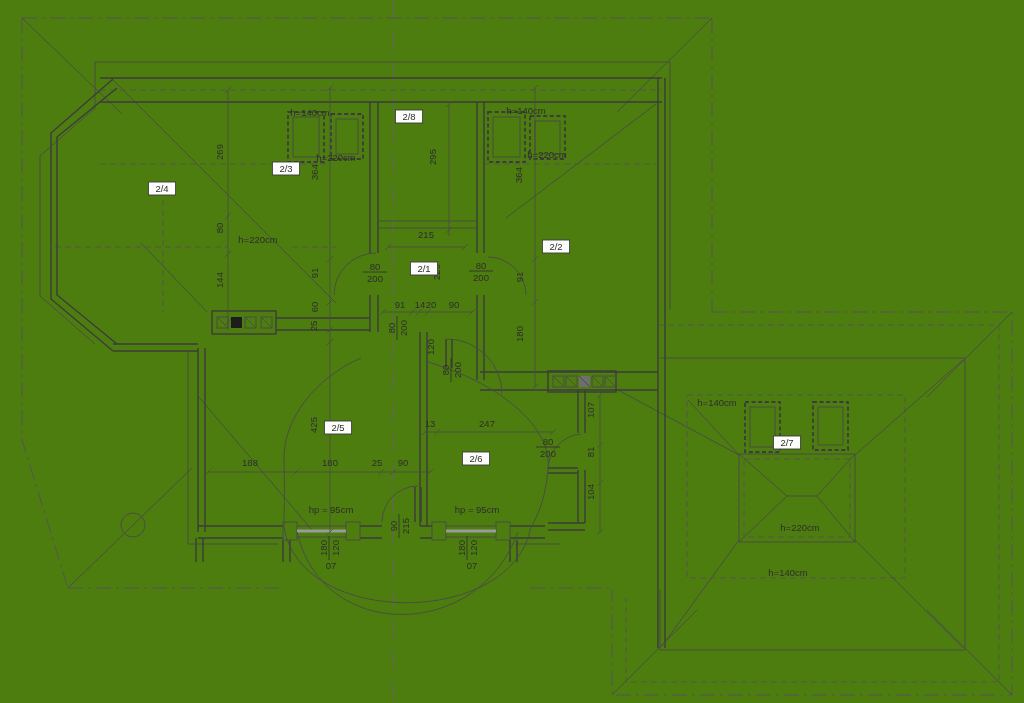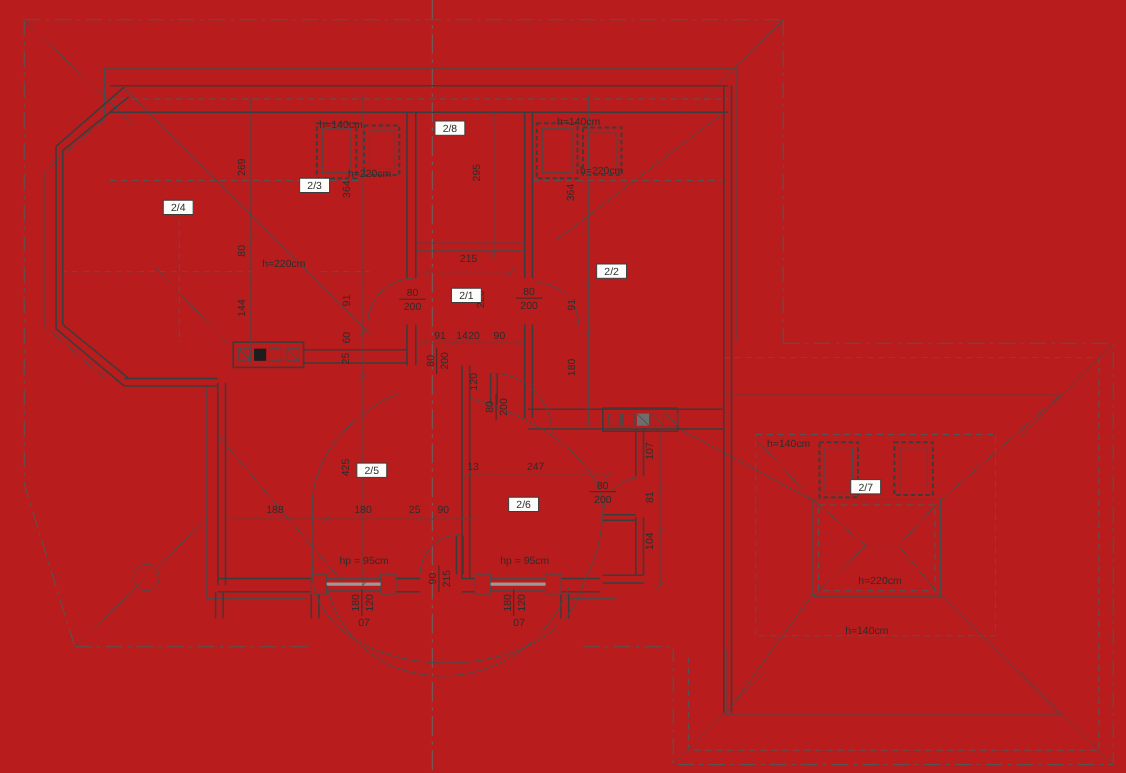--- a/index.html
+++ b/index.html
@@ -1,16 +1,16 @@
 <!DOCTYPE html>
 <html><head>
 <meta charset="utf-8">
 <style>
   html,body{margin:0;padding:0;background:#e8e8e6;}
-  #stage{width:1024px;height:703px;background:#b91c1c;position:relative;overflow:hidden;}
+  #stage{width:1024px;height:703px;background:#4d7c0f;position:relative;overflow:hidden;}
   svg{display:block;}
   
   .w   {stroke:#3c3c3c;stroke-width:1.4;fill:none;}          
   .t   {stroke:#4a4a4a;stroke-width:0.9;fill:none;}          
   .dd  {stroke:#555;stroke-width:1;fill:none;stroke-dasharray:15 5 3 5;} 
   .dd2 {stroke:#666;stroke-width:0.9;fill:none;stroke-dasharray:18 5 3 5;} 
   .ds  {stroke:#555;stroke-width:0.9;fill:none;stroke-dasharray:6 4;}  
   .win {stroke:#3c3c3c;stroke-width:1.8;fill:none;stroke-dasharray:4 2.6;} 
   .dim {stroke:#4a4a4a;stroke-width:0.75;fill:none;}
   .gl  {stroke:#9a9a9a;stroke-width:3;fill:none;}            

